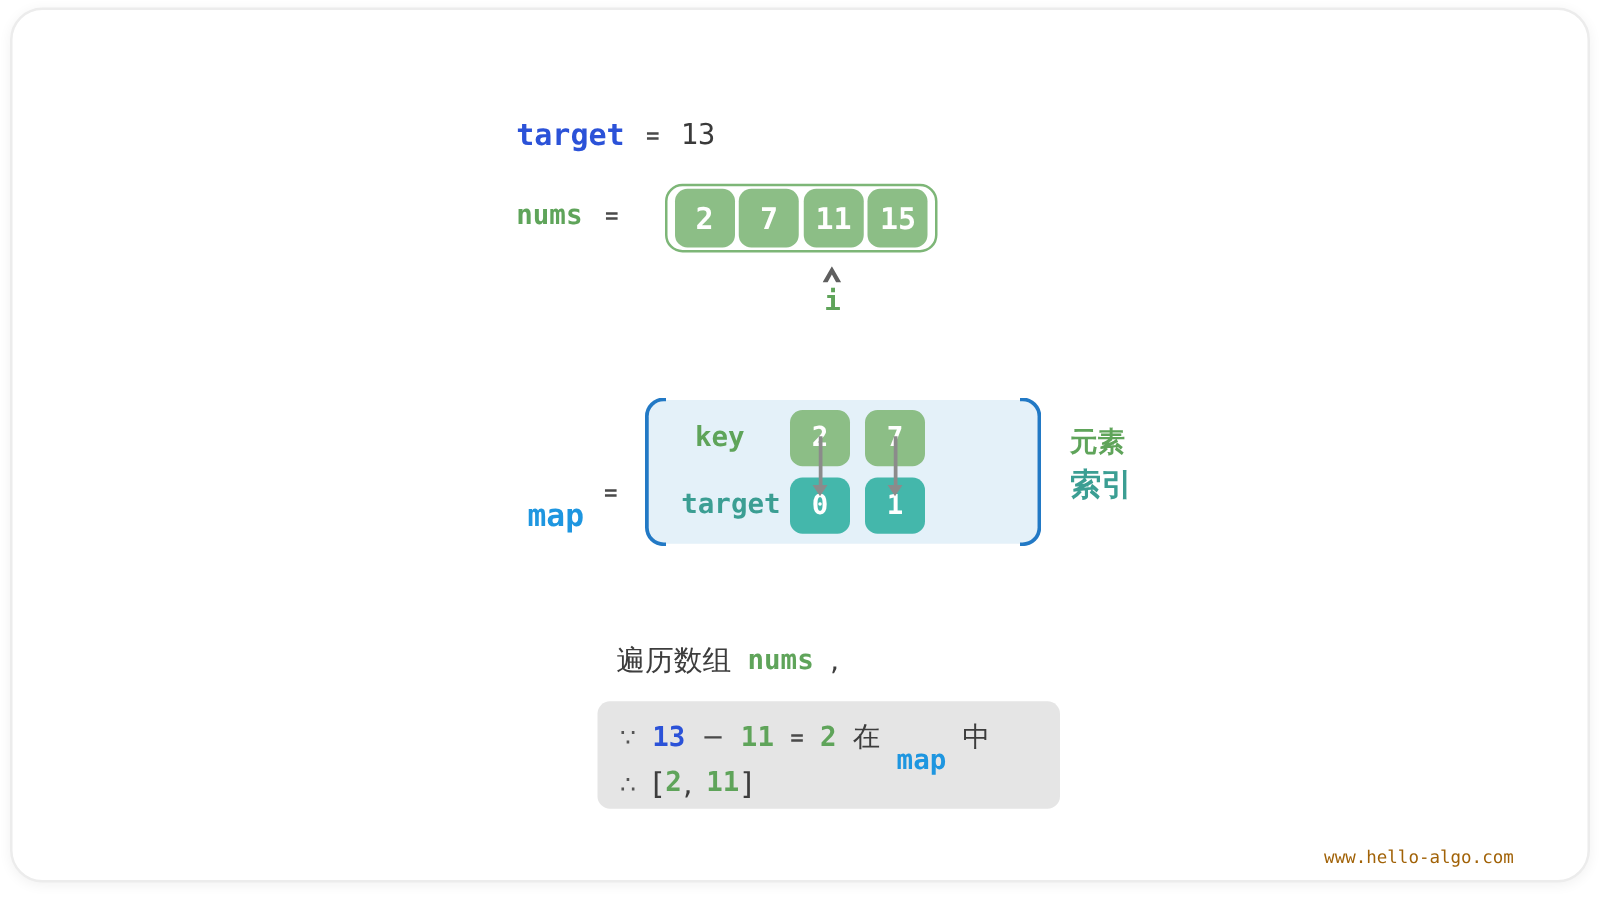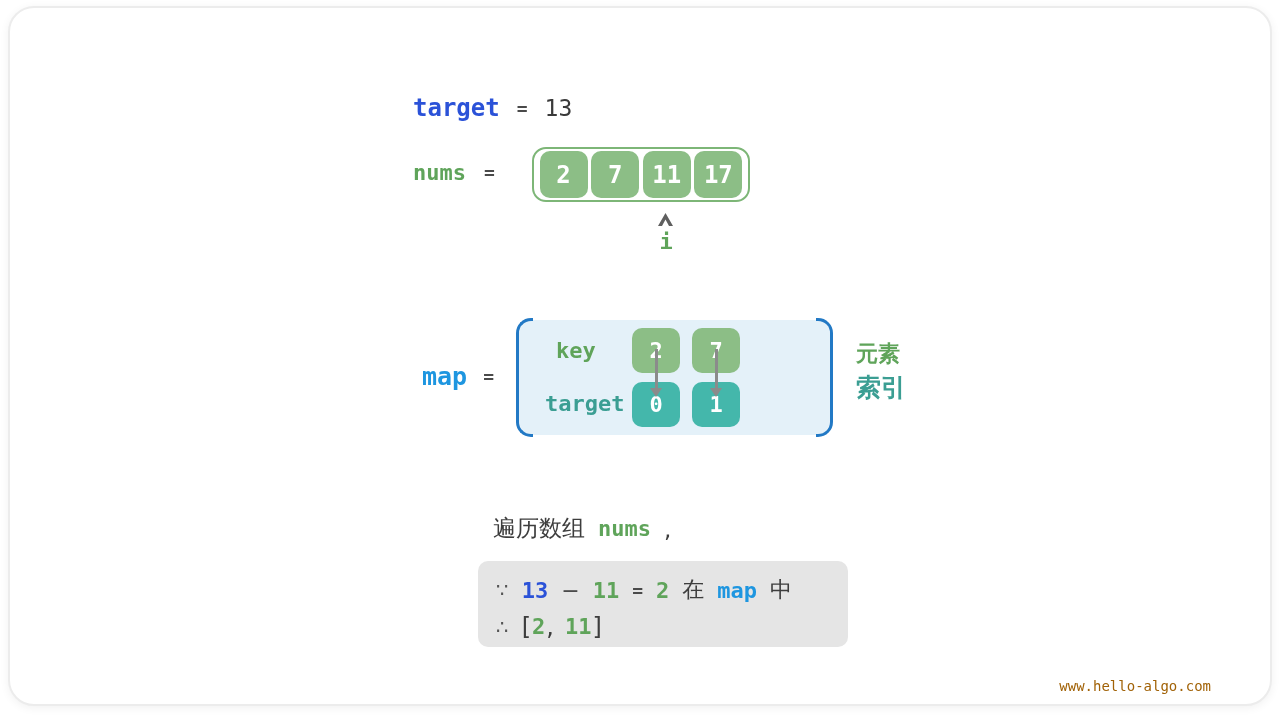--- a/index.html
+++ b/index.html
@@ -14,21 +14,21 @@
     background:#ffffff; border:2px solid #ececec; border-radius:26px;
     box-shadow:0 2px 10px rgba(0,0,0,0.06);
   }
   .mono { font-family:"DejaVu Sans Mono","Liberation Mono",monospace; font-weight:bold; }
   .mono-reg { font-family:"DejaVu Sans Mono","Liberation Mono",monospace; font-weight:normal; }
   .abs { position:absolute; }
   .row { display:flex; align-items:center; }
 
   
   .c-royal { color:#2b52d8; }
-  .c-bblue { color:#1e96e0; }
+  .c-bblue { color:#1e96e0;margin-top:36px; }
   .c-green { color:#5fa45a; }
   .c-teal  { color:#3b9e93; }
   .c-dark  { color:#3d3d3d; }
 
   
   #target-row { left:413px; top:94px; gap:17px; }
   #target-row .lbl { font-size:24px; }
   .eq { font-size:18px; color:#4a4a4a; font-family:"DejaVu Sans Mono","Liberation Mono",monospace; font-weight:bold; }
   #target-row .val { font-size:23px; color:#3a3a3a; }
 
@@ -117,21 +117,21 @@
   </div>
 
   <div class="abs row" id="nums-label">
     <span class="mono c-green lbl">nums</span>
     <span class="eq">=</span>
   </div>
   <div class="abs" id="nums-array">
     <div class="cell mono">2</div>
     <div class="cell mono">7</div>
     <div class="cell mono">11</div>
-    <div class="cell mono">17</div>
+    <div class="cell mono">15</div>
   </div>
 
   <div class="abs" id="pointer-caret">
     <svg width="15" height="13" viewBox="0 0 15 13">
         <path d="M7.5 0 L15 13 L11 13 L7.5 6.6 L4 13 L0 13 Z" fill="#5f5f5f"></path>
       </svg>
   </div>
   <div class="abs mono c-green" id="pointer-label">i</div>
 
   <div class="abs row" id="map-label">

